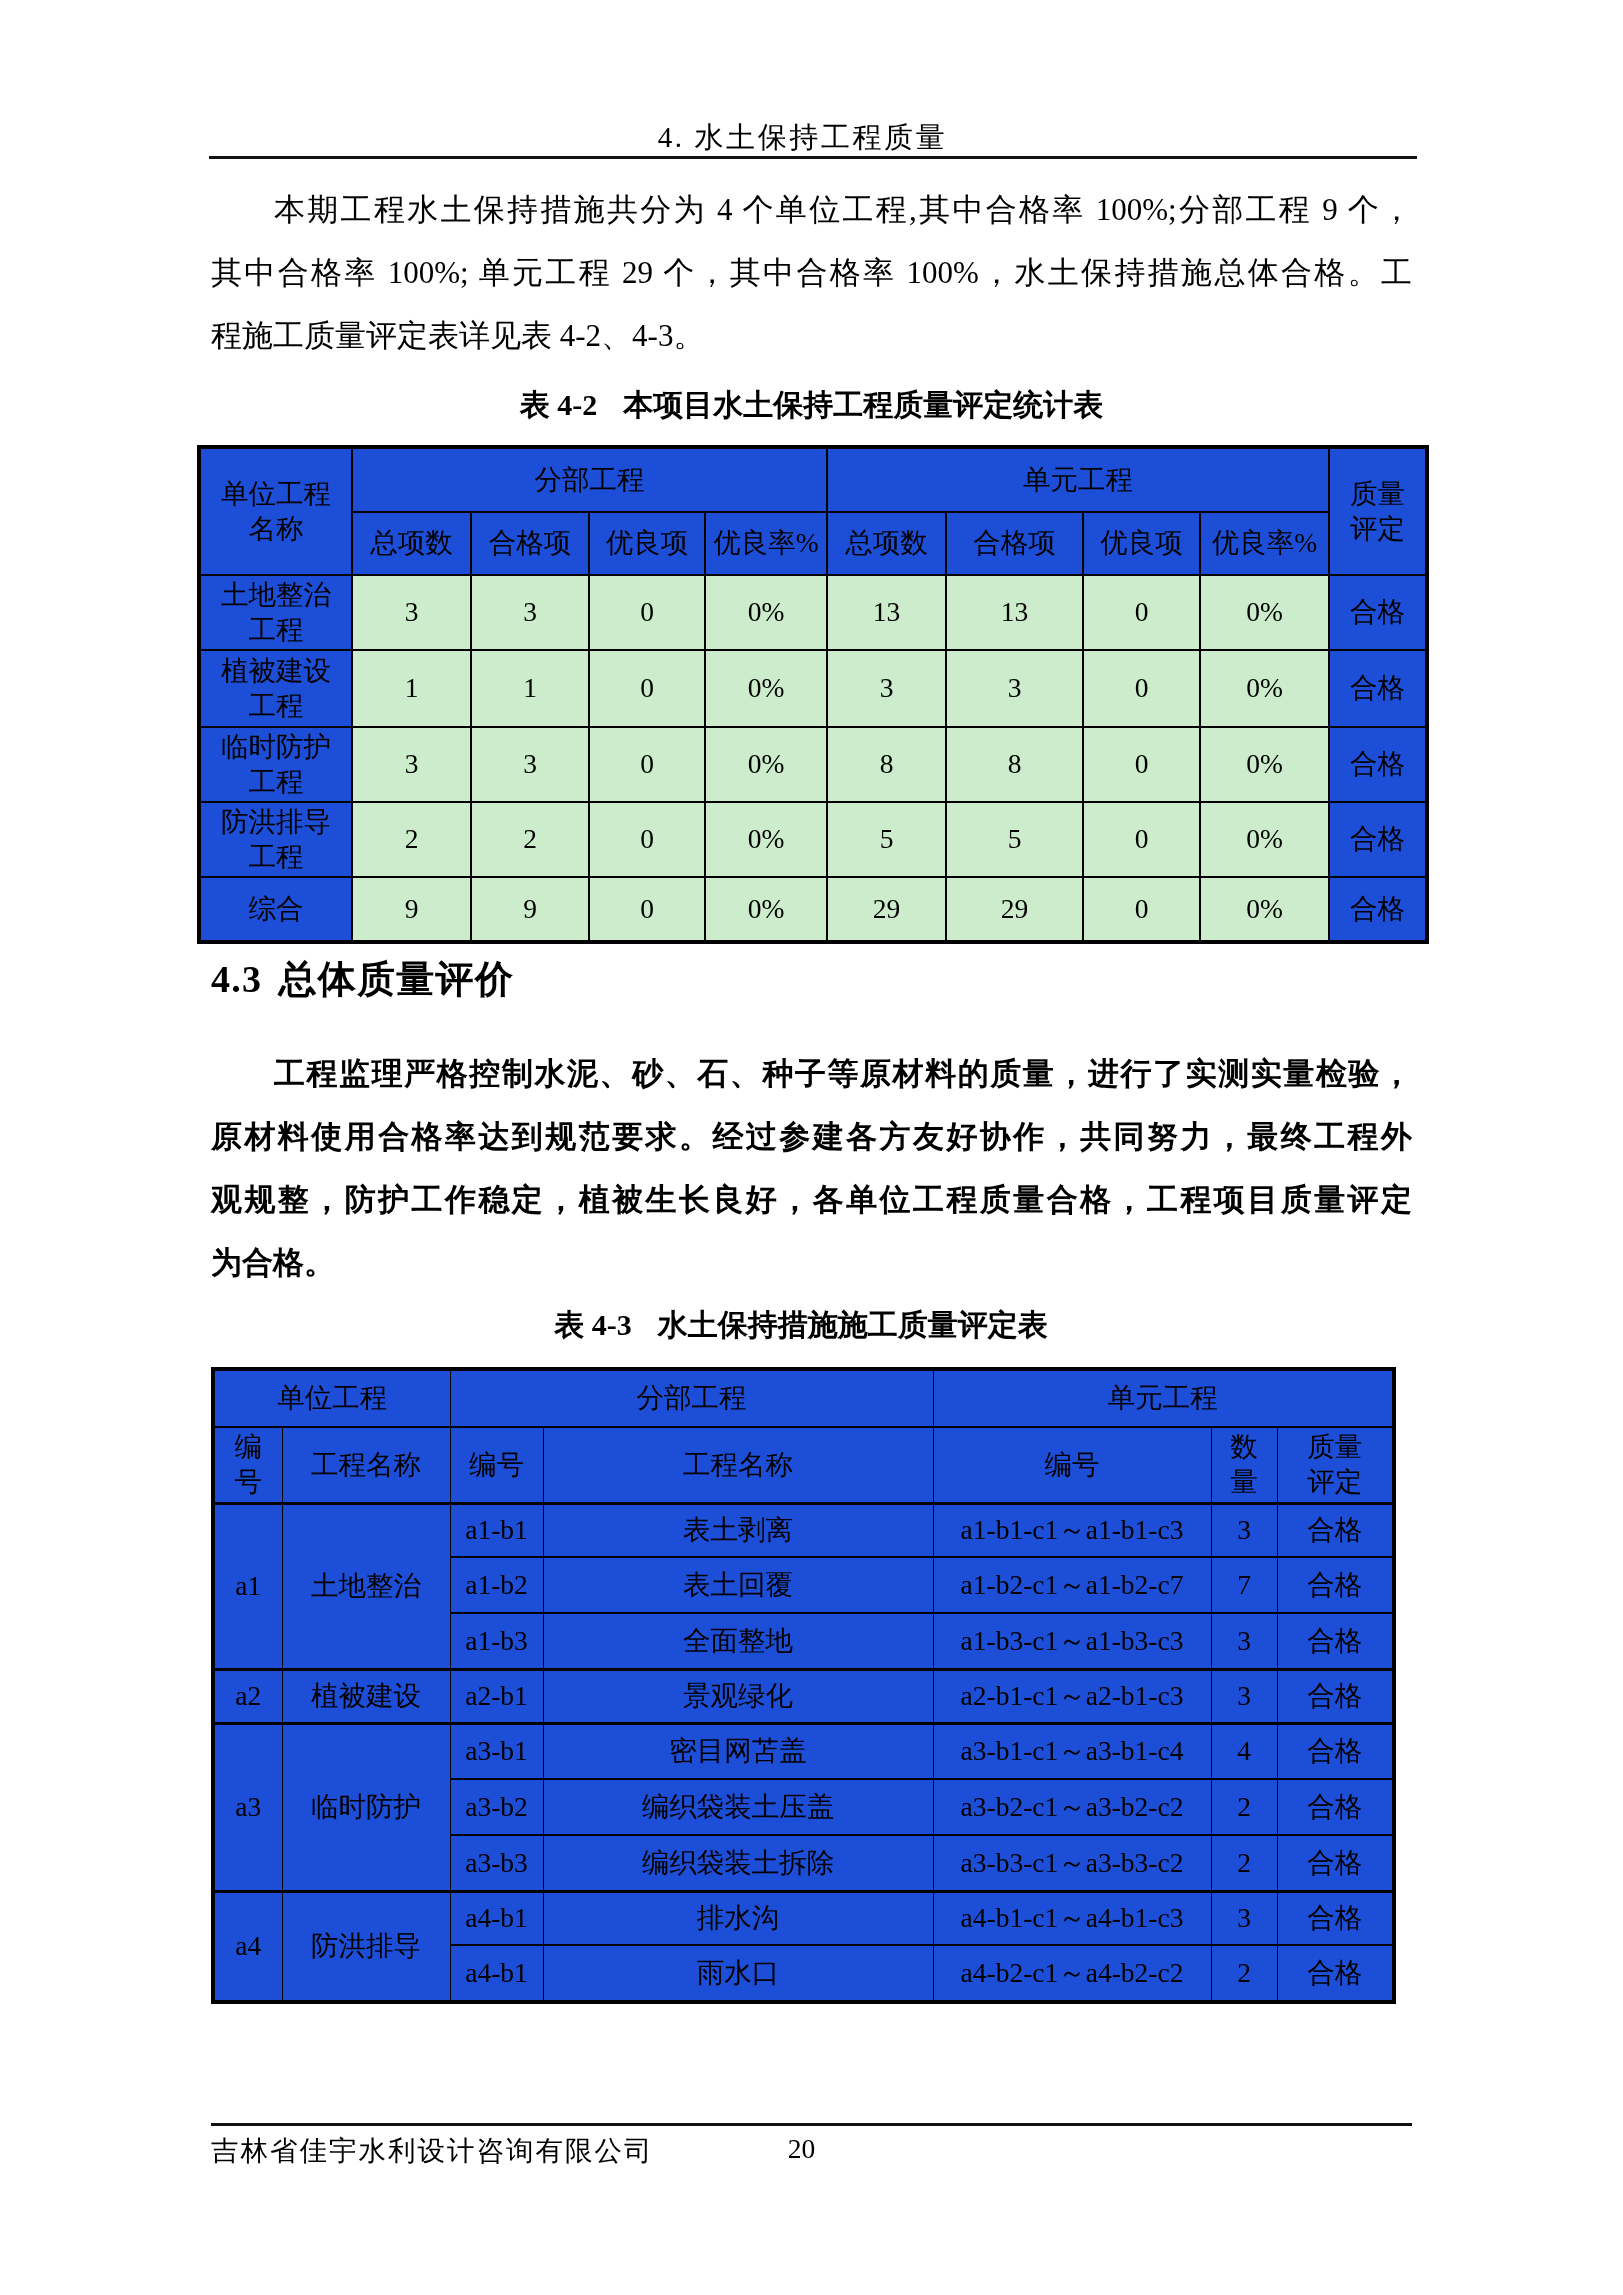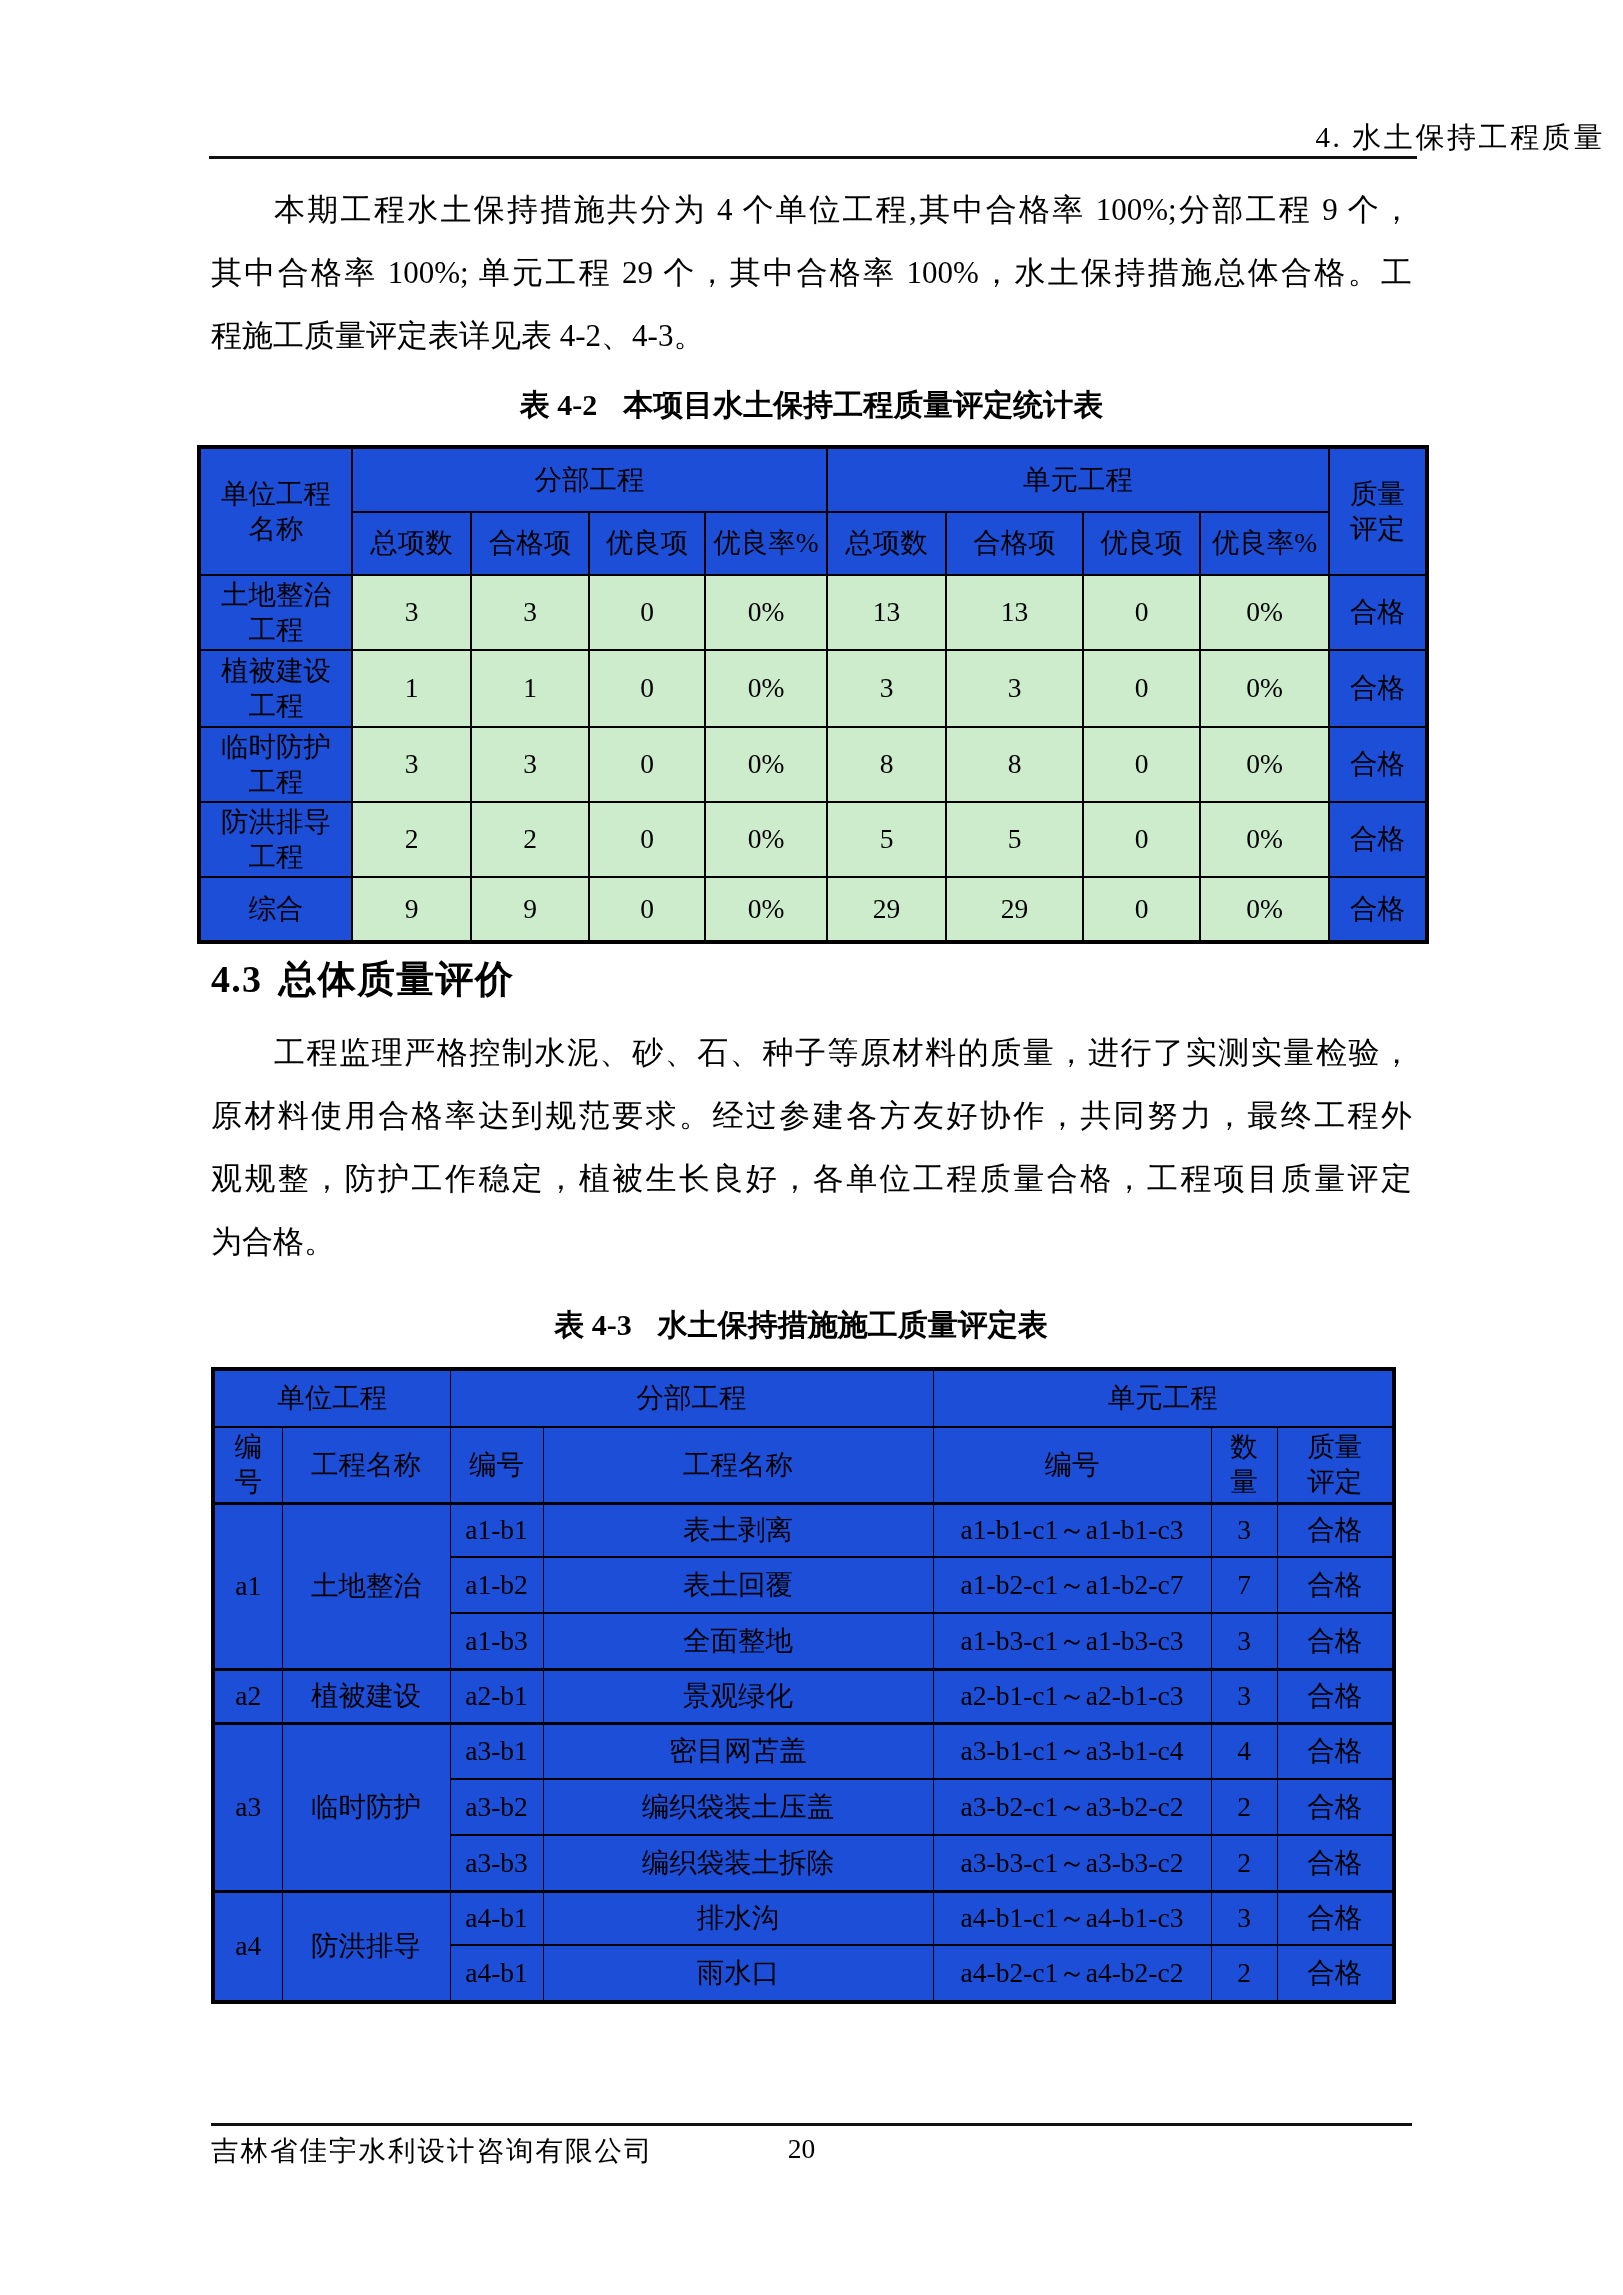--- a/index.html
+++ b/index.html
@@ -7,33 +7,33 @@
     position:relative;
     width:1623px;height:2295px;
     background:#ffffff;
     font-family:"Liberation Serif","DejaVu Serif",serif;
     color:#000;
     overflow:hidden;
   }
   
   .hdr-title{
     position:absolute;top:118px;left:0;width:1605px;
-    text-align:right;font-size:29px;letter-spacing:2.6px;
+    text-align:center;font-size:29px;letter-spacing:2.6px;
   }
   .hdr-rule{
     position:absolute;top:156px;left:209px;width:1208px;height:2.6px;
     background:#111;
   }
   
   .para{position:absolute;left:211px;width:1201px;font-size:31px;}
   .para .ln{text-align:justify;text-align-last:justify;}
   .para .ln.first{text-indent:63px;}
   .para .ln.last{text-align:right;text-align-last:left;}
   #para1{top:178px;line-height:63px;}
-  #para2{top:1021px;line-height:63px;}
+  #para2{top:1042px;line-height:63px;font-weight:bold;}
   
   .tbl-caption{
     position:absolute;text-align:center;font-weight:bold;font-size:30px;
   }
   #cap42{top:385px;left:0;width:1623px;}
   #cap43{top:1305px;left:0;width:1602px;}
   .tbl-caption .cap-text{margin-left:26px;}
   
   .sec-h{
     position:absolute;top:954px;left:211px;

